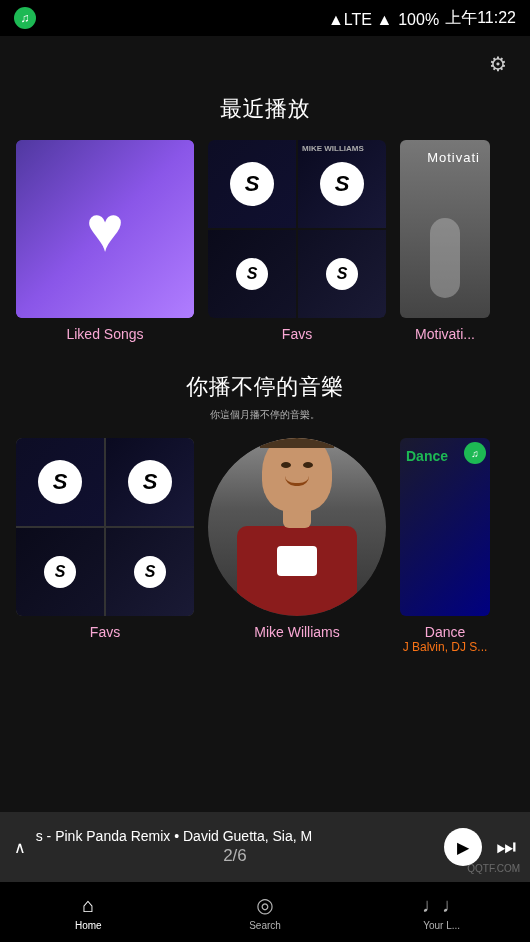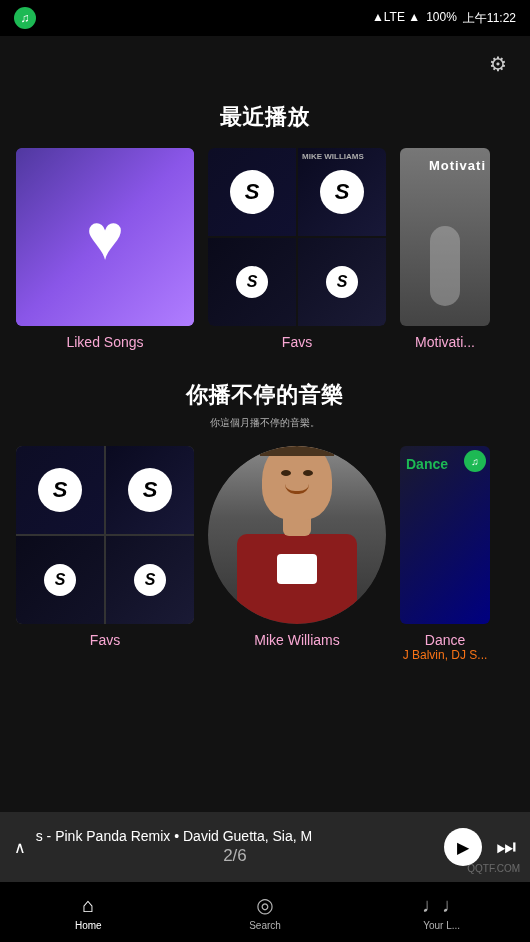--- a/index.html
+++ b/index.html
@@ -18,21 +18,21 @@
       height: 36px;
       background: #000;
       display: flex;
       align-items: center;
       justify-content: space-between;
       padding: 0 14px;
       font-size: 13px;
       color: #fff;
     }
     .status-left { display: flex; align-items: center; gap: 6px; }
-    .status-right { display: flex; align-items: flex-start; gap: 6px; font-size: 12px; }
+    .status-right { display: flex; align-items: flex-end; gap: 6px; font-size: 16px; }
     .spotify-logo {
       width: 22px; height: 22px;
       background: #1DB954;
       border-radius: 50%;
       display: flex; align-items: center; justify-content: center;
       font-size: 12px;
     }
 
     
     .main-content {
@@ -54,22 +54,22 @@
       display: flex; align-items: center; justify-content: center;
       cursor: pointer;
       font-size: 20px;
       color: #ccc;
     }
 
     
     .section-title {
       text-align: center;
       font-size: 22px;
-      font-weight: 700;
-      margin: 20px 0 16px;
+      font-weight: 400;
+      margin: 12px 0 16px;
       color: #fff;
       letter-spacing: 0.5px;
     }
     .section-subtitle {
       text-align: center;
       font-size: 10px;
       color: #b3b3b3;
       margin-top: -10px;
       margin-bottom: 16px;
     }
@@ -339,21 +339,21 @@
             <div class="favs-sub favs-sub-4" style="background:linear-gradient(135deg,#0e0e22,#1a1a35);display:flex;align-items:center;justify-content:center;">
               <div class="spinnin-logo-sm">S</div>
             </div>
           </div>
         </div>
         <div class="card-label">Favs</div>
       </div>
 
       <div class="card">
         <div style="width:90px;height:178px;border-radius:6px;overflow:hidden;background:linear-gradient(180deg,#777,#444);position:relative;">
-          <div style="position:absolute;top:10px;right:4px;font-size:13px;font-weight:700;color:#fff;letter-spacing:1px;margin-left:7px;">Motivati</div>
+          <div style="position:absolute;top:10px;right:10px;font-size:13px;font-weight:400;color:#fff;letter-spacing:1px;margin-left:7px;">Motivati</div>
 
           <div style="position:absolute;bottom:20px;left:50%;transform:translateX(-50%);width:30px;height:80px;background:rgba(200,200,200,0.4);border-radius:20px;"></div>
         </div>
         <div class="card-label">Motivati...</div>
       </div>
     </div>
   </div>
 
   <div class="section2">
     <div class="section-title">你播不停的音樂</div>

